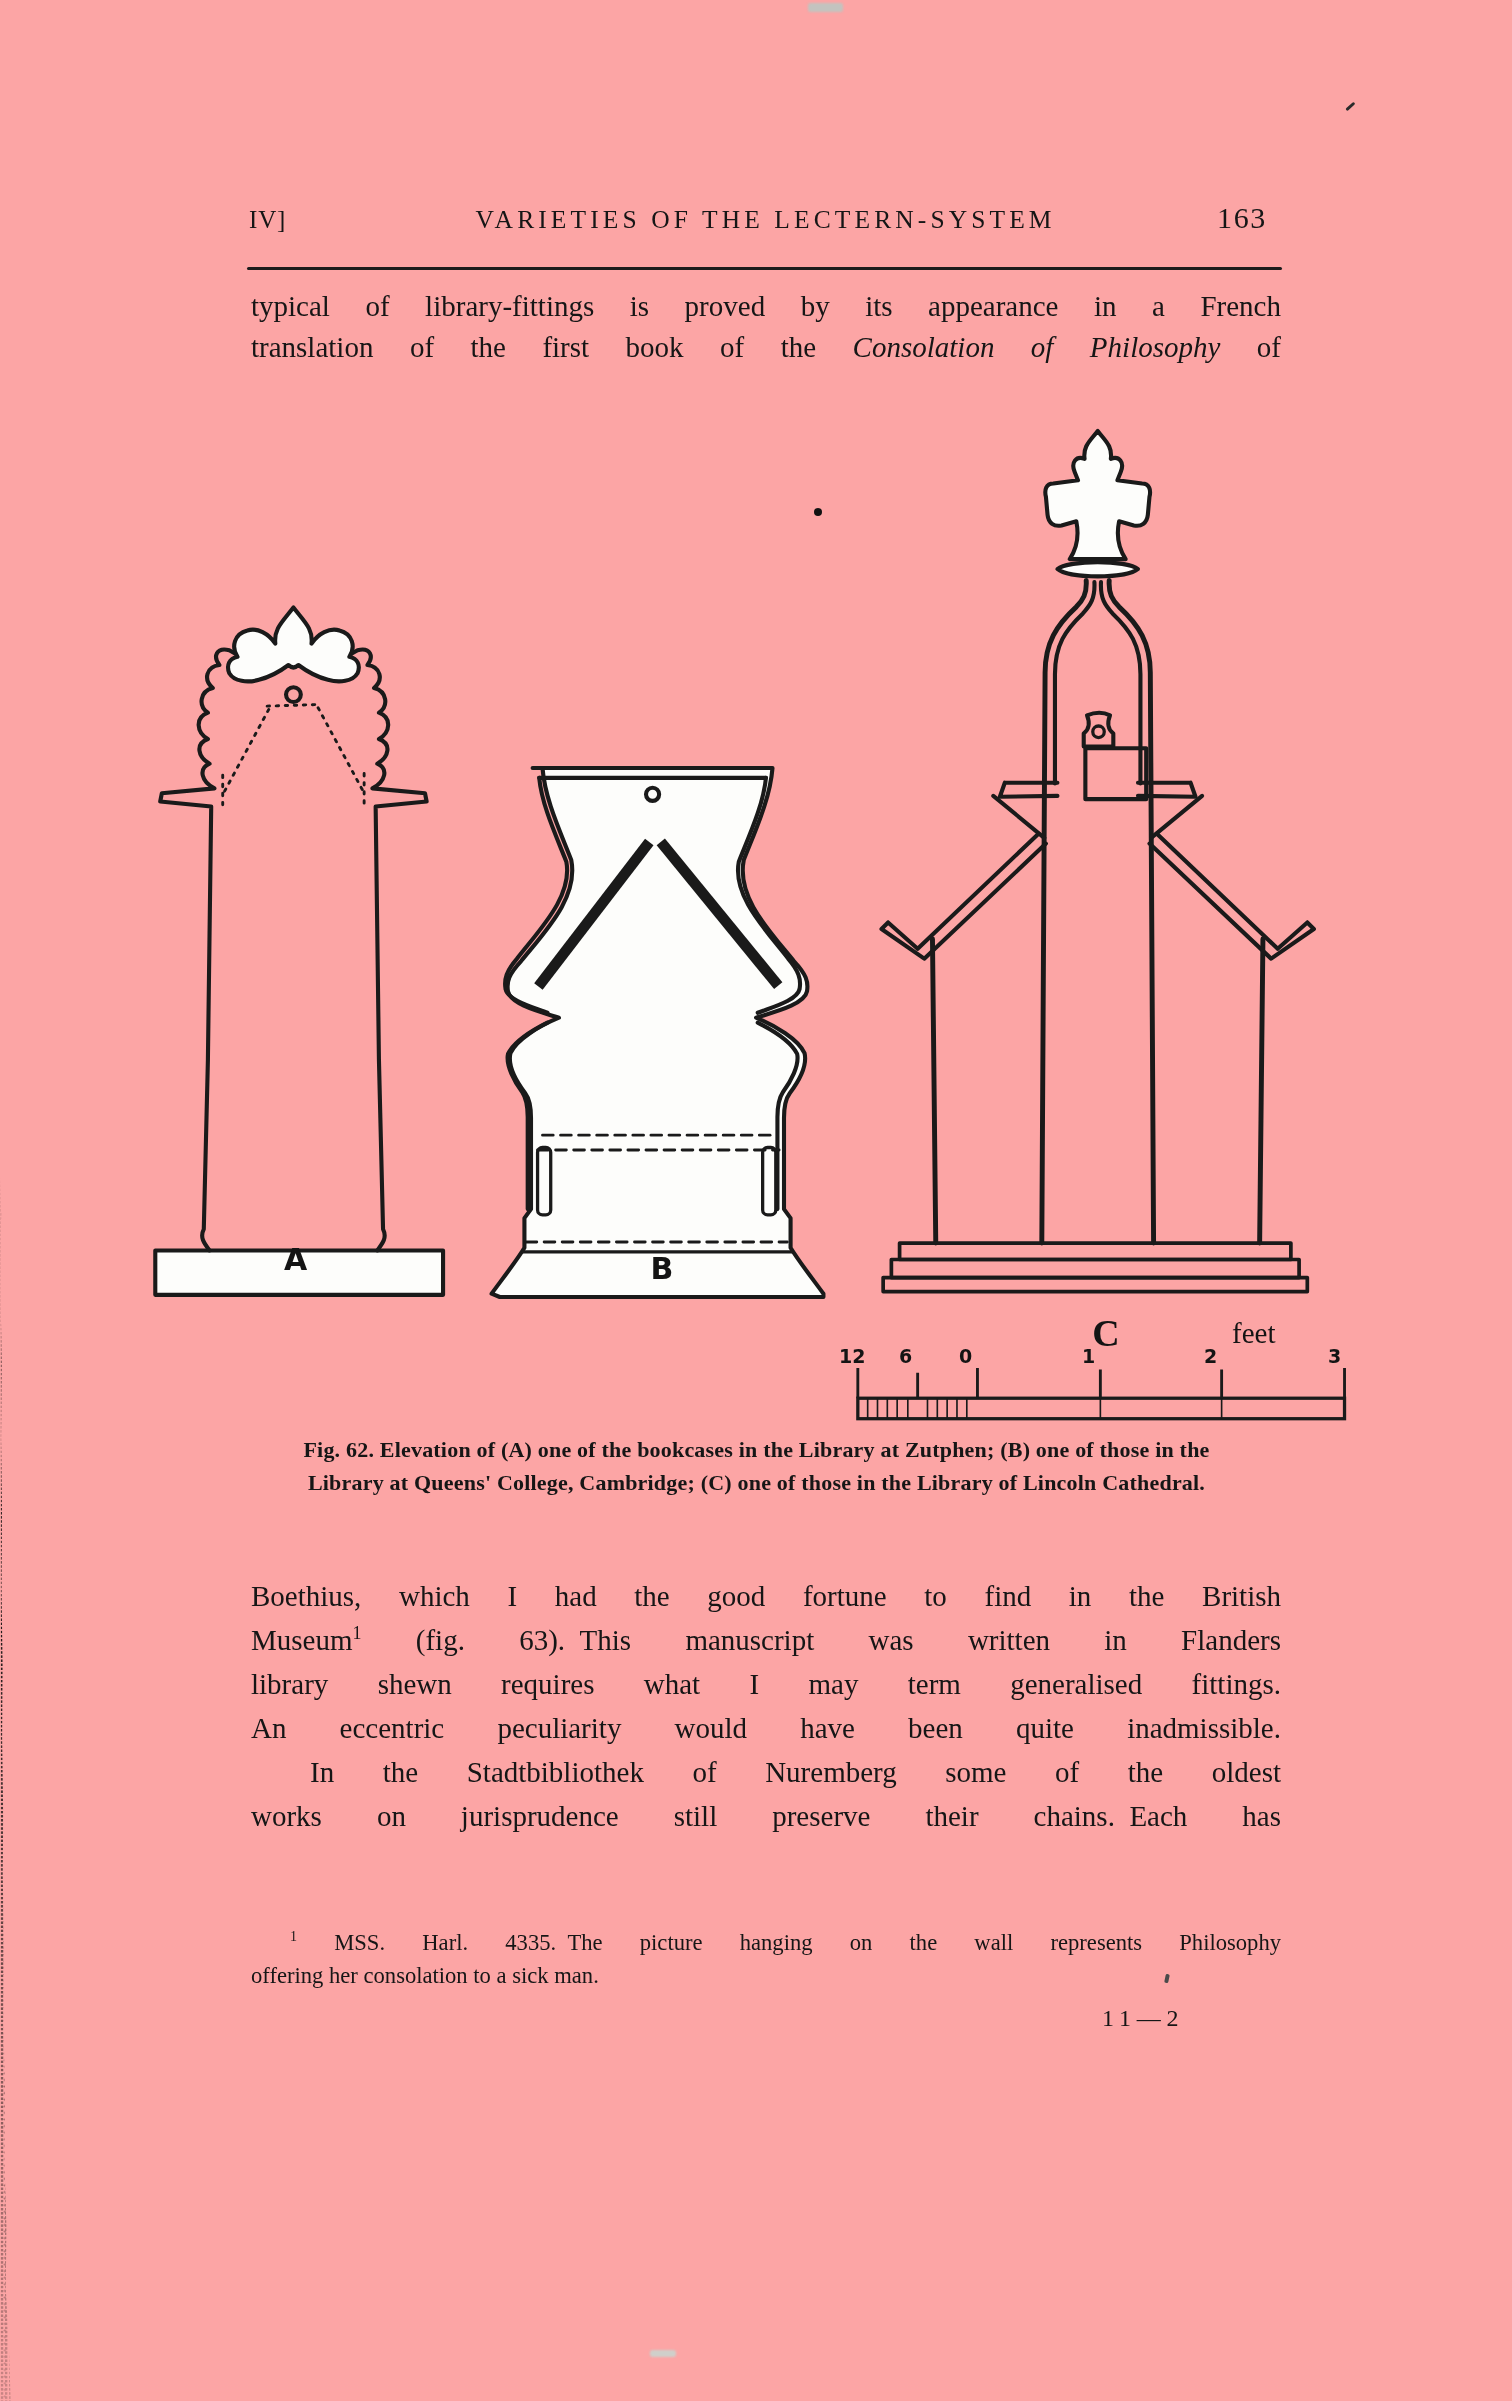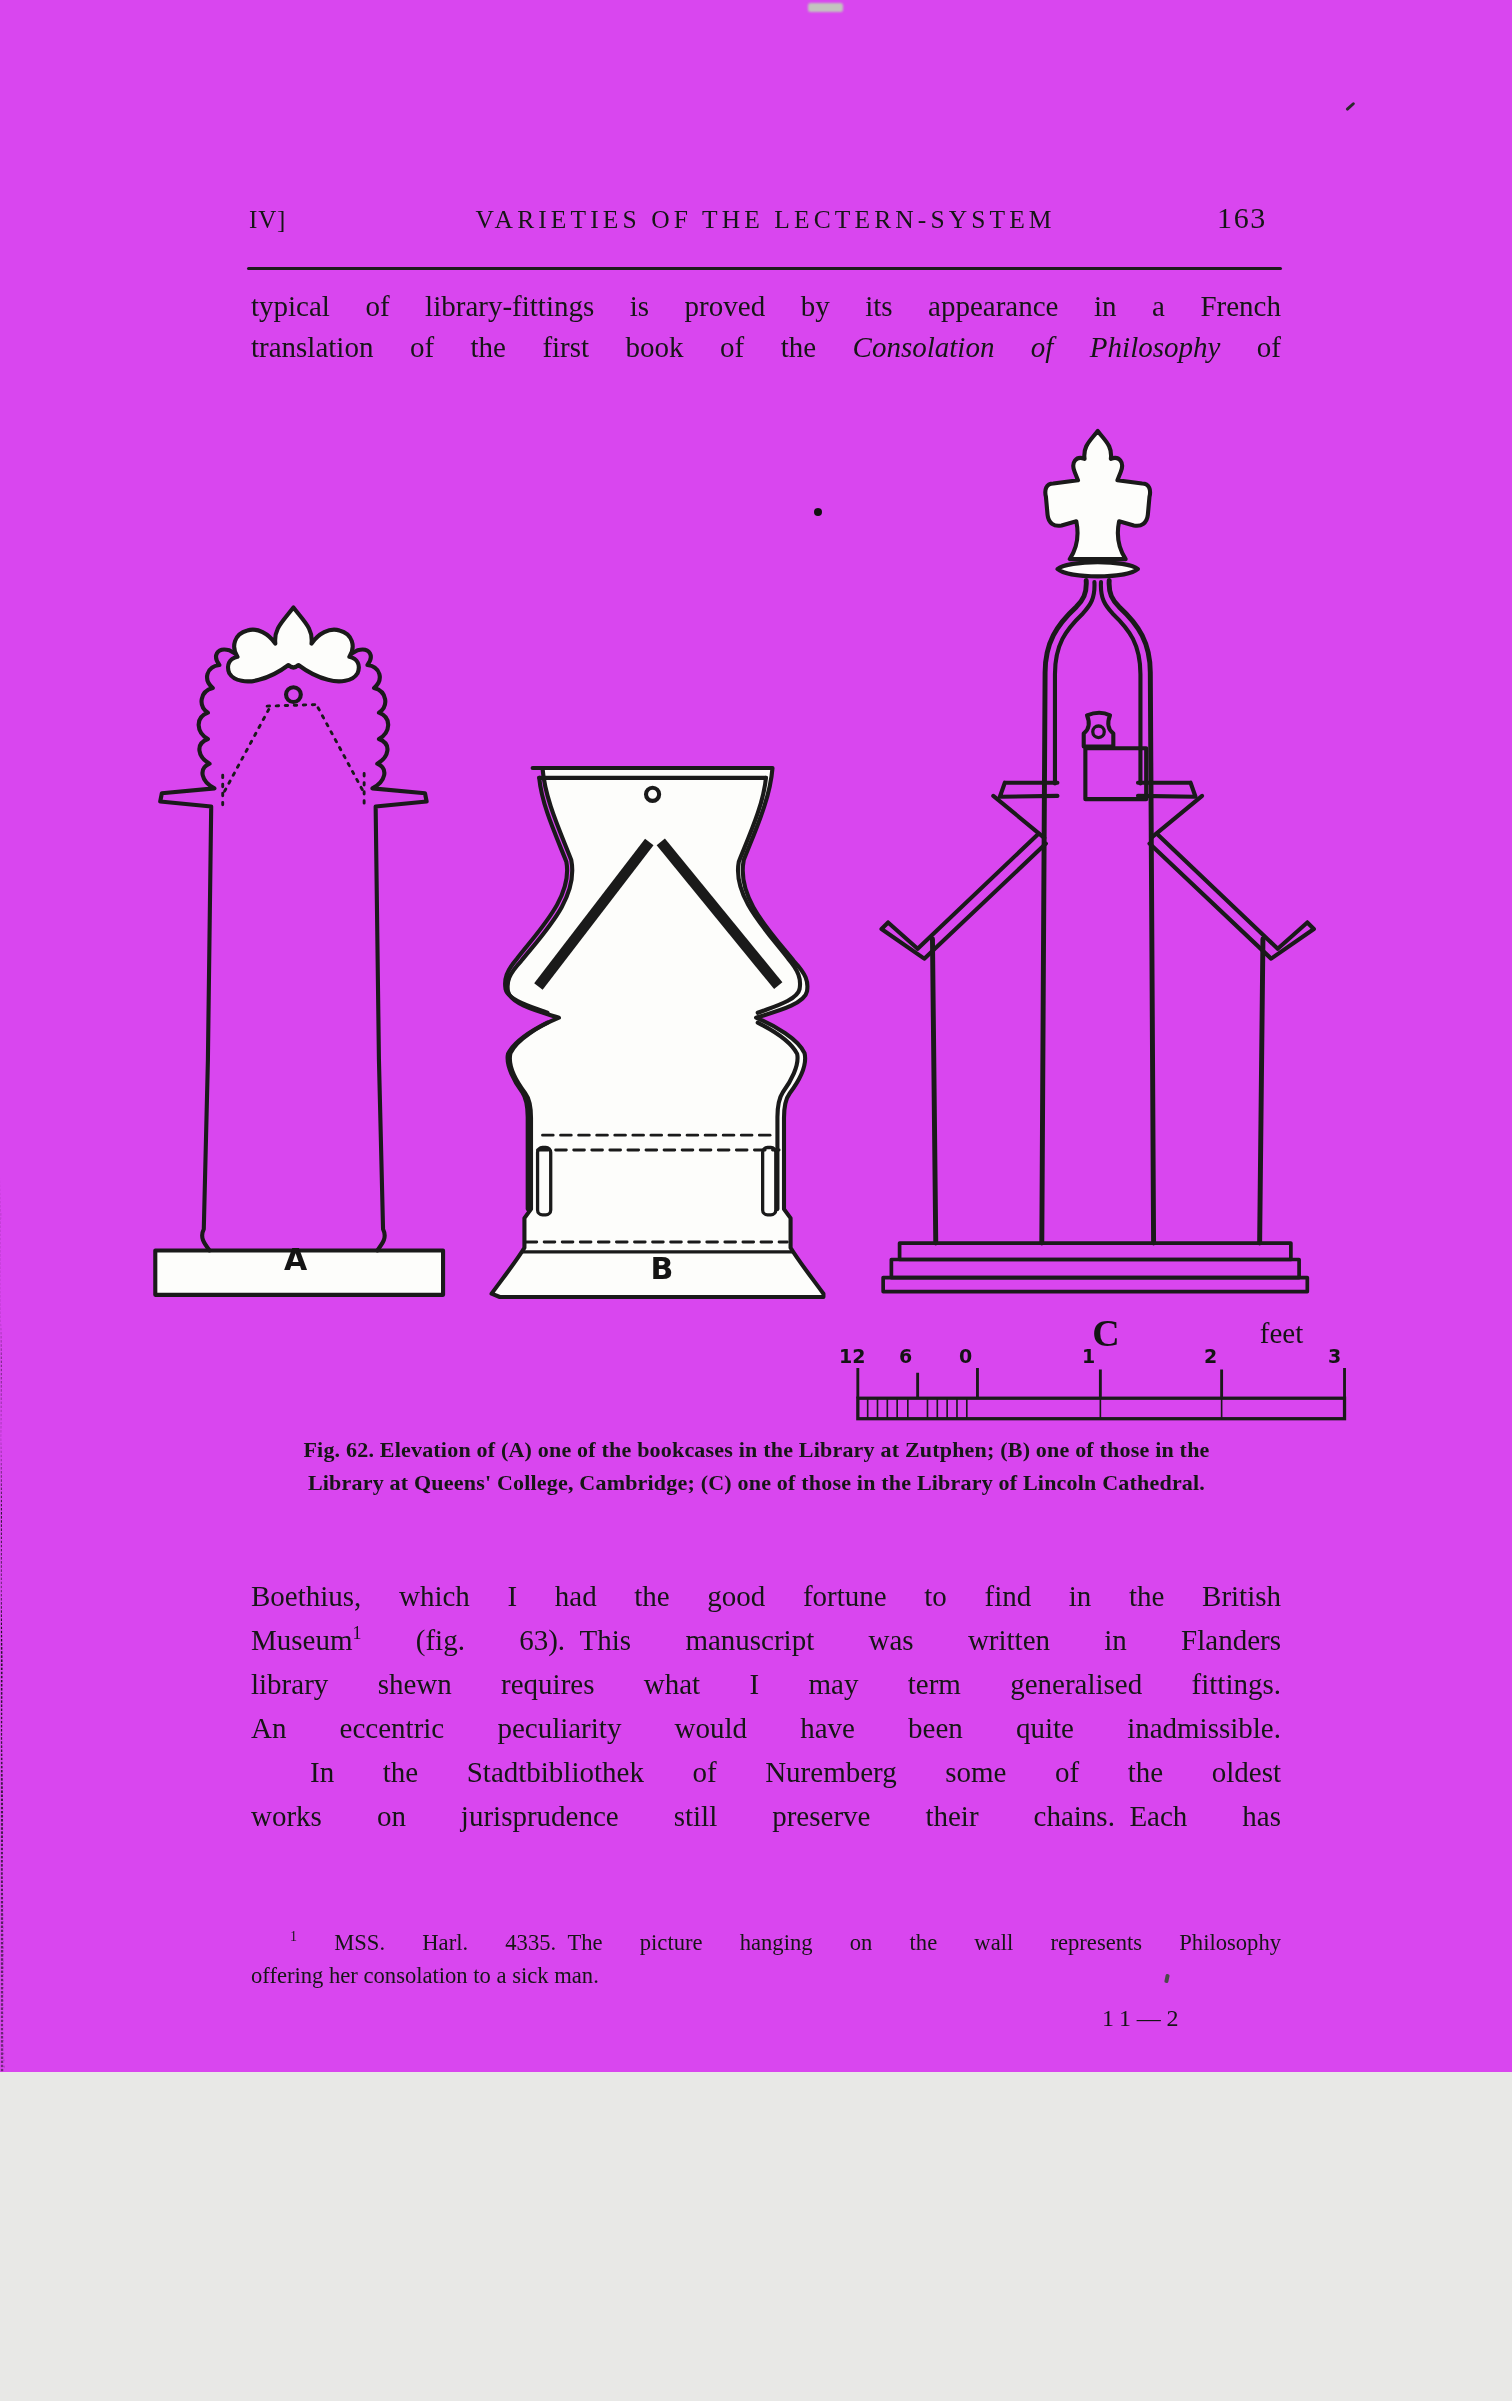--- a/index.html
+++ b/index.html
@@ -1,18 +1,18 @@
 <!DOCTYPE html>
 <html style="font-size:13px"><head>
 <meta charset="utf-8">
 <style>
   html,body{margin:0;padding:0;background:#e8e8e6;}
   #page{
-    position:relative;width:1512px;height:2072px;margin:0 auto;
-    background:#d946ef;color:#161616;overflow:hidden;
+    position:relative;width:1512px;height:2401px;margin:0 auto;
+    background:#fca5a5;color:#161616;overflow:hidden;
     font-family:"Liberation Serif","DejaVu Serif",serif;
   }
   .abs{position:absolute;}
   
   #hdr-left{left:249px;top:206px;font-size:25px;letter-spacing:0.8px;}
   #hdr-title{left:251px;top:205px;width:1029px;text-align:center;font-size:25.5px;letter-spacing:4.1px;}
   #hdr-page{left:1201px;top:201px;width:82px;text-align:center;font-size:30px;letter-spacing:1.6px;}
   #hdr-rule{left:247px;top:267px;width:1035px;height:2.5px;background:#1c1c1c;border-radius:1.6px;}
   
   .textcol{left:251px;width:1030px;}
@@ -32,21 +32,21 @@
   .draw{position:absolute;}
   .draw svg{display:block;}
   .figlabel{position:absolute;font-size:30px;font-weight:600;
     font-family:"DejaVu Sans","Liberation Sans",sans-serif;color:#141414;}
   #lblA{left:127px;top:643px;width:33px;text-align:center;}
   #lblB{left:159px;top:490px;width:36px;text-align:center;}
   #fig-dot{left:814px;top:508px;width:8.2px;height:8.2px;background:#111;border-radius:50%;}
   
   #scalebar{left:839px;top:1304px;width:526px;height:127px;}
   #scale-c{left:222px;top:6.6px;width:90px;text-align:center;font-size:38px;font-weight:600;}
-  #scale-feet{left:393px;top:13px;width:99px;text-align:center;font-size:29px;}
+  #scale-feet{left:393px;top:13px;width:99px;font-size:29px;}
   .tick-label{position:absolute;top:41px;width:36px;text-align:left;font-size:19px;
     font-family:"DejaVu Sans","Liberation Sans",sans-serif;font-weight:600;color:#141414;}
   
   #gutter{
     left:0;top:1151px;width:107px;height:1250px;
     background-image:
       radial-gradient(circle,#0e0e0e 1.2px,transparent 1.5px),
       radial-gradient(circle,#000 0.8px,transparent 1.2px);
     background-size:4.1px 4.1px,6.6px 6.6px;
     background-position:0 0,1.6px 2.5px;

